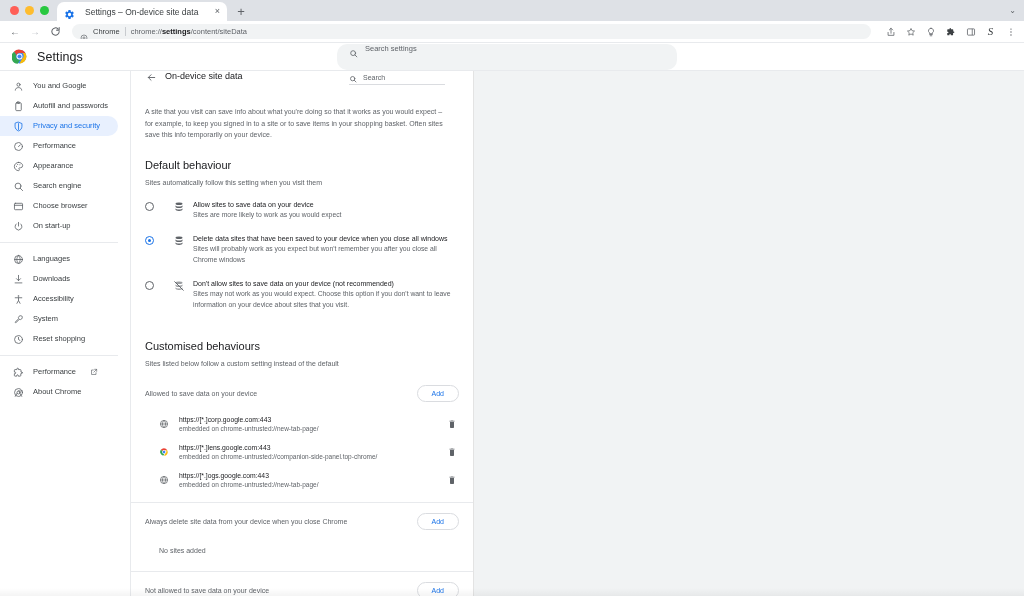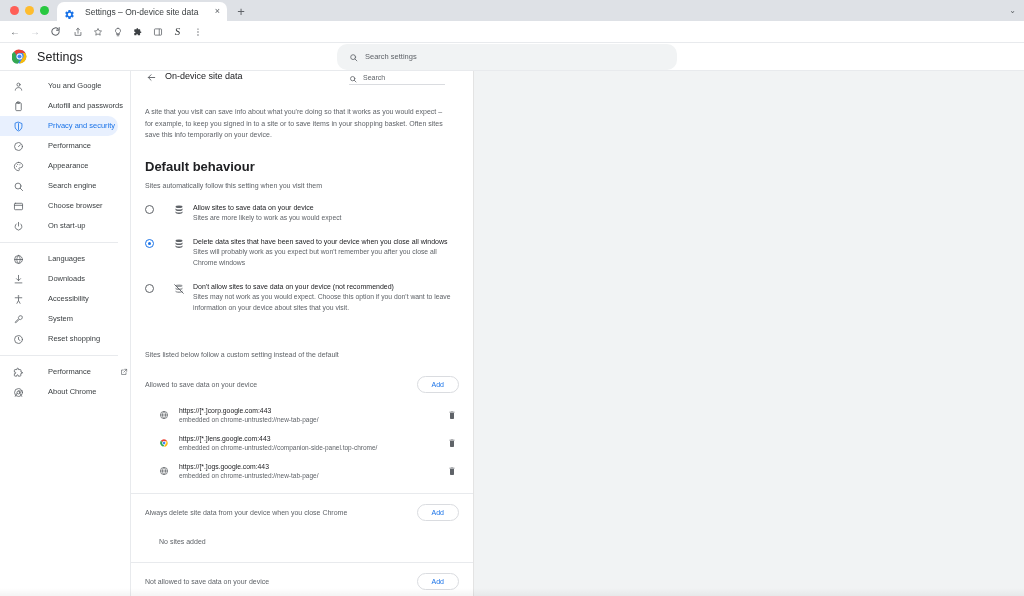--- a/index.html
+++ b/index.html
@@ -98,39 +98,39 @@
   }
   .brand { display:flex; align-items:center; gap:10px; padding-left:12px; width:130px; }
   .brand-logo { width:15px; height:15px; }
   .brand-title { font-size:12.5px; color:#202124; letter-spacing:0.1px; }
 
   .toolbar-search-wrap { flex: 0 0 auto; margin-left: 207px; }
   .toolbar-search {
     width: 340px; height: 26px;
     background: #f1f3f4;
     border-radius: 10px;
-    display:flex; align-items:center; gap:7px;
+    display:flex; align-items:flex-start; gap:7px;
     padding: 0 12px;
   }
   .toolbar-search .mag { color:#5f6368; }
   .toolbar-search .ph { font-size:7.5px; color:#5f6368; }
 
   .body-split { display:flex; height: 526px; }
 
   
   .sidebar {
     width: 130px;
     flex: 0 0 130px;
     background:#fff;
     padding-top: 5px;
     border-top: 1px solid #e8eaed;
   }
   .nav-item {
     height: 20px;
-    display:flex; align-items:center; gap:24px;
+    display:flex; align-items:center; gap:9px;
     padding-left: 13px;
     margin-right: 12px;
     border-radius: 0 10px 10px 0;
     cursor: pointer;
     color:#3c4043;
   }
   .nav-item .ico { width:11px; height:11px; flex:0 0 11px; display:flex; align-items:center; justify-content:center; color:#5f6368;}
   .nav-item .lbl { font-size:7.5px; line-height:10px; white-space:nowrap; }
   .nav-item.active { background:#e8f0fe; }
   .nav-item.active .lbl { color:#1a73e8; }
@@ -169,21 +169,21 @@
     border-bottom: 1px solid #dadce0;
     width: 96px; height: 14px;
   }
   .inline-search .ph { font-size:7px; color:#5f6368; }
 
   .desc {
     padding: 6px 22px 0 14px;
     font-size: 7px; line-height: 11.5px; color:#5f6368;
   }
 
-  .section-label { font-size: 13px; color:#202124; padding: 0 14px; font-weight: bold; }
+  .section-label { font-size: 11px; color:#202124; padding: 0 14px; }
   .section-sub { font-size: 7px; color:#5f6368; padding: 0 14px; }
 
   .radio-row {
     display:flex; align-items:flex-start;
     padding: 0 22px 0 14px;
     gap: 0;
   }
   .radio {
     width: 9px; height: 9px; border-radius:50%;
     border: 1.2px solid #5f6368;
@@ -268,20 +268,31 @@
   <div class="toolbar">
     <div class="nav-btn">←</div>
     <div class="nav-btn disabled">→</div>
     <div class="nav-btn">
       <svg viewBox="0 0 24 24" width="11" height="11" fill="none" stroke="#5f6368" stroke-width="2.2" stroke-linecap="round">
         <path d="M20 12a8 8 0 1 1-2.5-5.8"></path>
           <path d="M20 3.5V9h-5.5"></path>
       </svg>
     </div>
 
+    <div class="omnibox">
+      <span class="omni-chrome-icon">
+        <svg viewBox="0 0 24 24" width="8" height="8" fill="none" stroke="#5f6368" stroke-width="2">
+          <circle cx="12" cy="12" r="9"></circle>
+            <circle cx="12" cy="12" r="3.2"></circle>
+        </svg>
+      </span>
+      <span class="omni-chip">Chrome</span>
+      <span class="omni-sep"></span>
+      <span class="omni-url"><span>chrome://</span><b>settings</b><span>/content/siteData</span></span>
+    </div>
 
     <div class="toolbar-icons">
       <span class="t-icon">
         <svg viewBox="0 0 24 24" width="10" height="10" fill="none" stroke="#5f6368" stroke-width="1.9" stroke-linecap="round">
           <path d="M12 3v12"></path>
             <path d="M8 7l4-4 4 4"></path>
             <path d="M5 13v7h14v-7"></path>
         </svg>
       </span>
       <span class="t-icon">
@@ -575,20 +586,21 @@
                   </svg>
                 </span>
                 <span class="radio-text">
                   <div class="radio-title">Don't allow sites to save data on your device (not recommended)</div>
                   <div class="radio-sub">Sites may not work as you would expect. Choose this option if you don't want to leave information on your device about sites that you visit.</div>
                 </span>
               </div>
             </div>
 
           <div style="height:16px"></div>
+          <div class="section-label">Customised behaviours</div>
           <div style="height:8px"></div>
           <div class="section-sub">Sites listed below follow a custom setting instead of the default</div>
 
           <div id="site-sections" style="margin-top:18px">
               <div style="margin-bottom: 10px;">
                 <div class="row-list-label">
                   <span class="lbl">Allowed to save data on your device</span>
                   <button class="add-btn">Add</button>
                 </div>
                 <div style="margin-top: 8px;">

